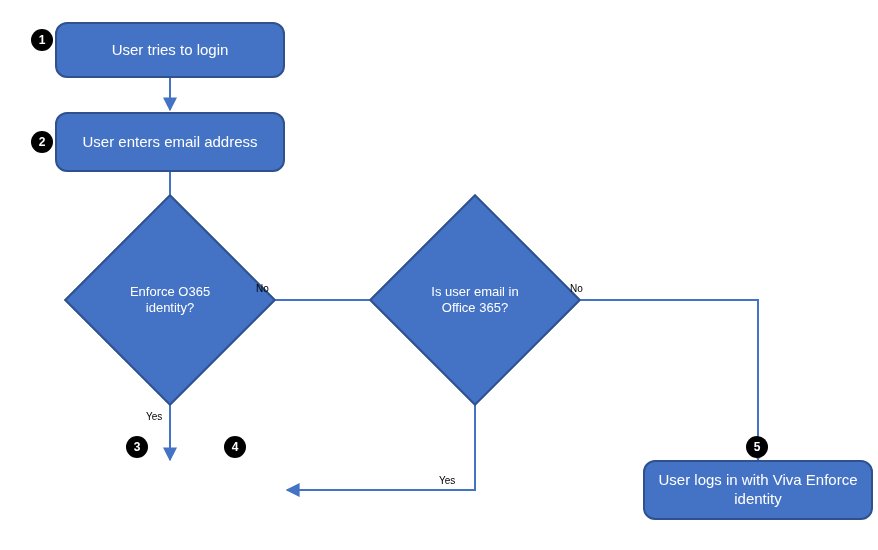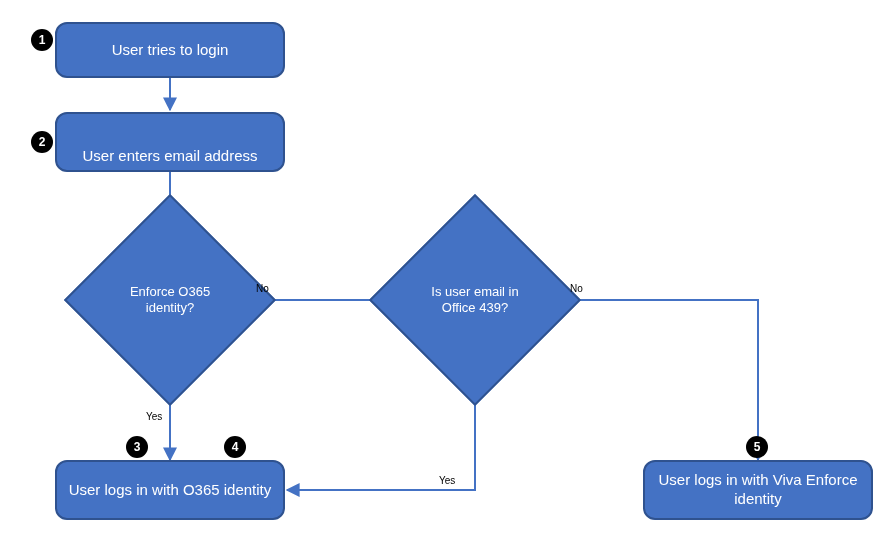--- a/index.html
+++ b/index.html
@@ -117,40 +117,37 @@
     <path d="M 550 300 L 758 300 L 758 460" stroke="#4472C4" stroke-width="2" fill="none" marker-end="url(#ah)"></path>
   </svg>
 
   <div class="node rect" style="left:55px; top:22px;">
     <span>User tries to login</span>
   </div>
   <div class="badge" style="left:31px; top:29px;">
     <span>1</span>
   </div>
 
-  <div class="node rect2" style="left:55px; top:112px;align-items:flex-end;">
+  <div class="node rect2" style="left:55px; top:112px;">
     <span>User enters email address</span>
   </div>
   <div class="badge" style="left:31px; top:131px;">
     <span>2</span>
   </div>
 
   <div class="diamond-wrap" style="left:95px; top:225px;">
     <div class="diamond"></div>
     <div class="diamond-label">Enforce O365 identity?</div>
   </div>
 
   <div class="diamond-wrap" style="left:400px; top:225px;">
     <div class="diamond"></div>
-    <div class="diamond-label">Is user email in Office 439?</div>
+    <div class="diamond-label">Is user email in Office 365?</div>
   </div>
 
-  <div class="node rect2" style="left:55px; top:460px;">
-    <span>User logs in with O365 identity</span>
-  </div>
   <div class="badge" style="left:126px; top:436px;">
     <span>3</span>
   </div>
   <div class="badge" style="left:224px; top:436px;">
     <span>4</span>
   </div>
 
   <div class="node rect2" style="left:643px; top:460px;">
     <span>User logs in with Viva Enforce identity</span>
   </div>

